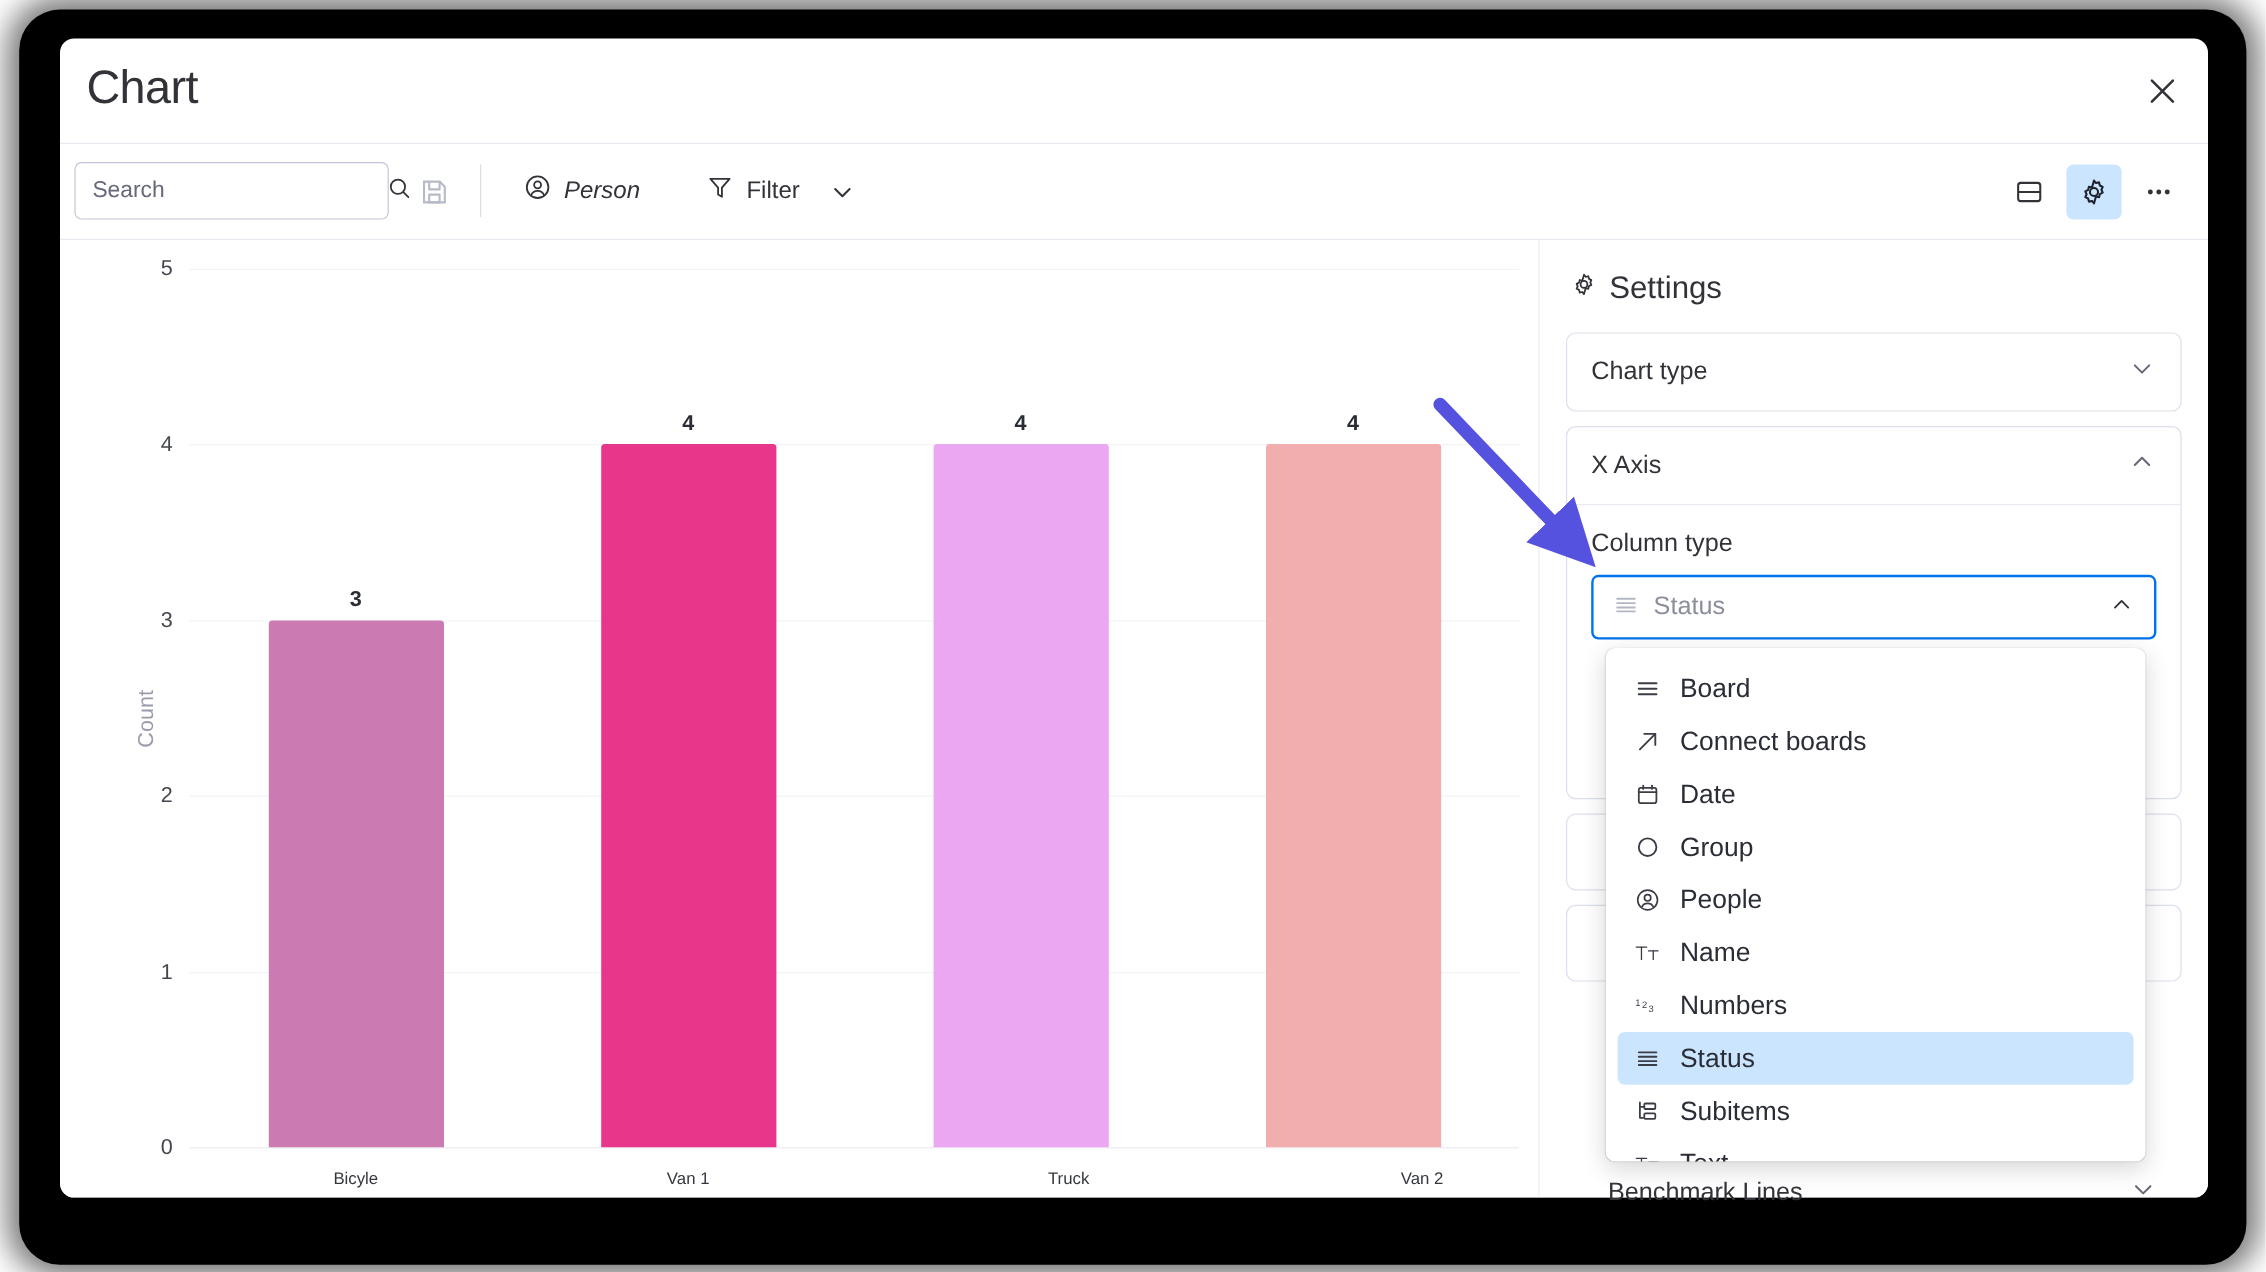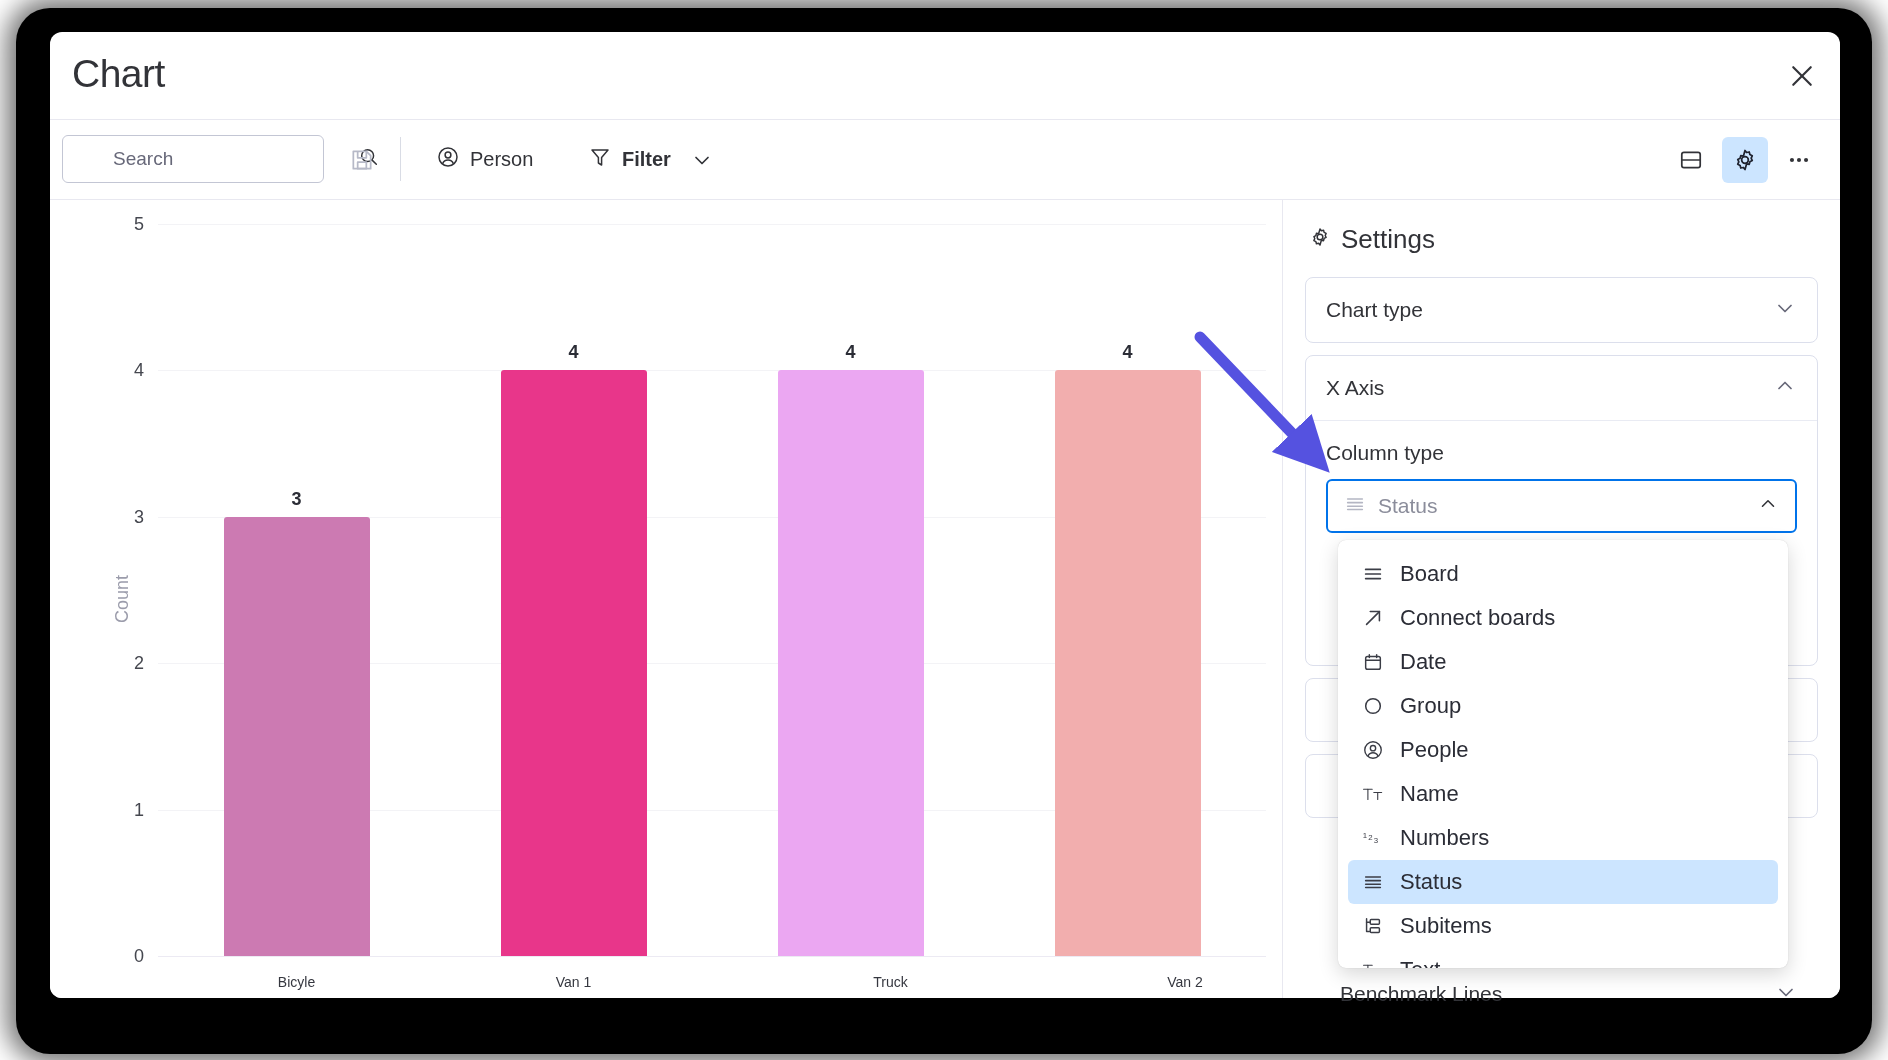--- a/index.html
+++ b/index.html
@@ -71,21 +71,20 @@
     padding: 0 14px;
     cursor: text;
   }
   .search-box input {
     border: none; outline: none;
     font-family: "Liberation Sans", sans-serif;
     font-size: 19px;
     color: #323338;
     flex: 1;
     background: transparent;
-    margin-left: 36px;
   }
   .search-box input::placeholder { color: #676879; }
   .icon-btn {
     position: absolute;
     display: flex; align-items: center; justify-content: center;
     border-radius: 6px;
     cursor: pointer;
   }
   .save-btn { left: 292px; top: 20px; width: 40px; height: 40px; }
   .divider-v {
@@ -98,22 +97,22 @@
     position: absolute;
     display: flex; align-items: center; gap: 10px;
     height: 44px;
     top: 17px;
     padding: 0 8px;
     border-radius: 6px;
     cursor: pointer;
     font-size: 20px;
     color: #323338;
   }
-  .tb-person { left: 378px; }
-  .tb-filter { left: 530px; font-weight: bold; }
+  .tb-person { left: 378px; font-style: italic; }
+  .tb-filter { left: 530px; }
   .tb-chev { position: absolute; left: 640px; top: 28px; cursor: pointer; }
 
   .tb-right { position: absolute; right: 18px; top: 17px; display: flex; align-items: center; gap: 8px; }
   .tb-right .sq {
     width: 46px; height: 46px;
     display: flex; align-items: center; justify-content: center;
     border-radius: 6px;
     cursor: pointer;
   }
   .sq.active { background: #cce5ff; }

